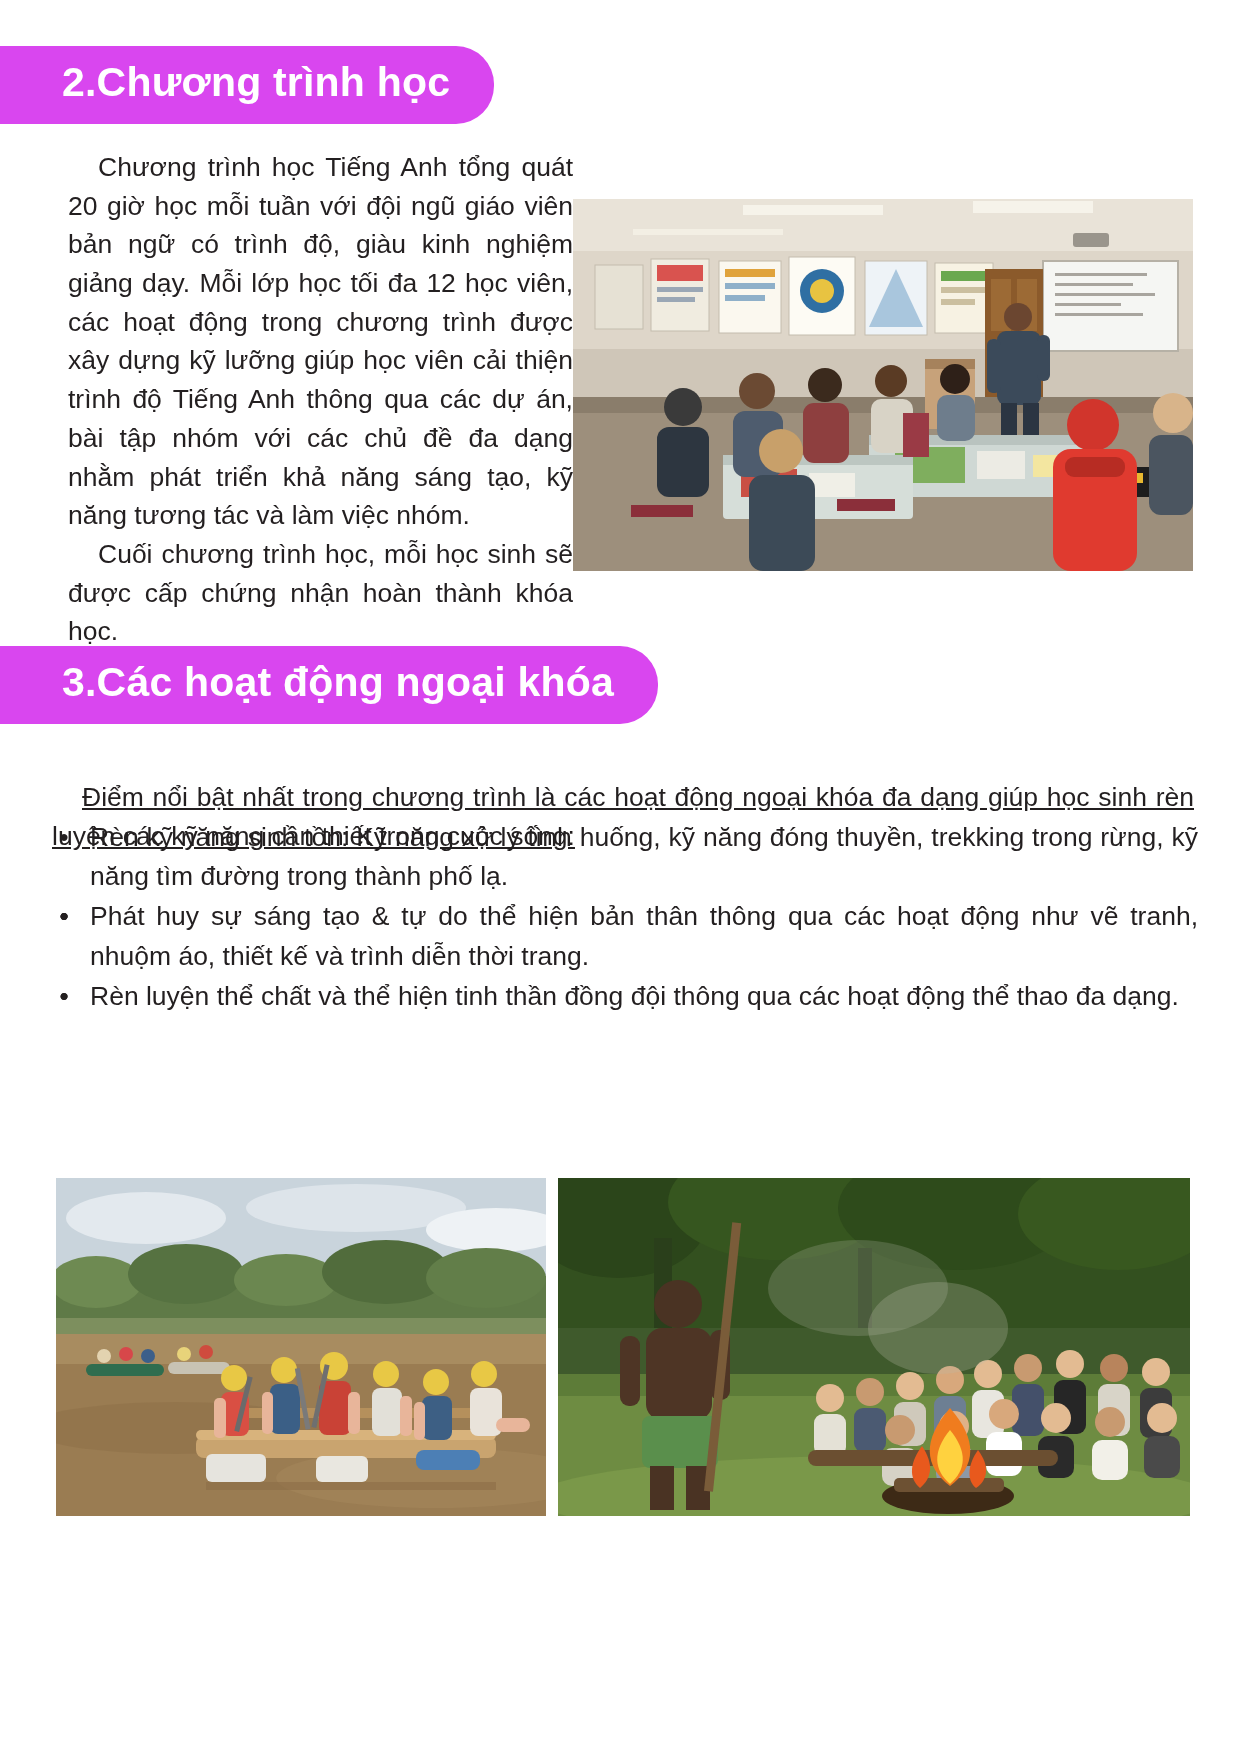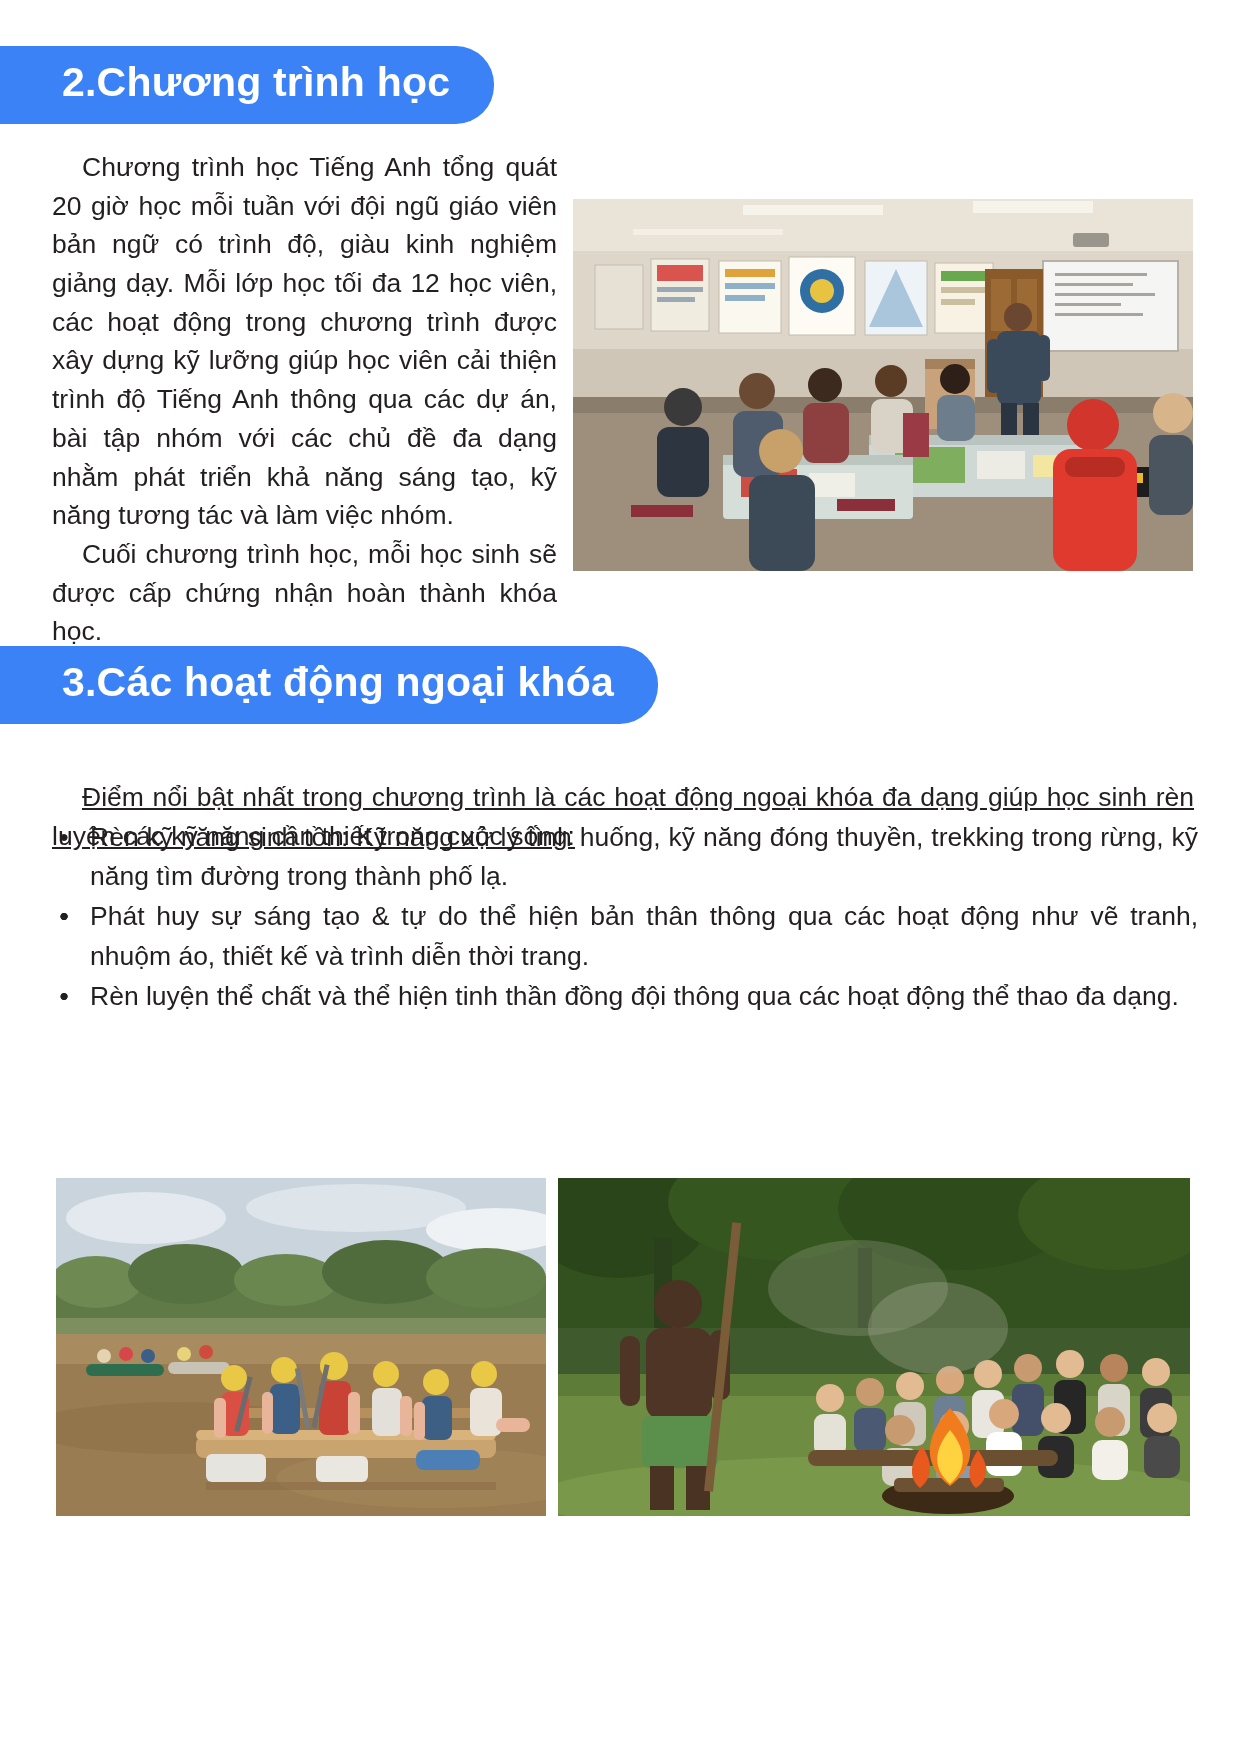--- a/index.html
+++ b/index.html
@@ -20,38 +20,38 @@
     position: relative;
     width: 1241px;
     height: 1754px;
     box-sizing: border-box;
   }
 
   
   .section-head {
     position: absolute;
     left: 0;
-    background: #3b82f6;
+    background: #d946ef;
     color: #ffffff;
     font-size: 41px;
     font-weight: bold;
     letter-spacing: 0.2px;
     border-top-right-radius: 38px;
     border-bottom-right-radius: 38px;
     padding: 14px 44px 18px 62px;
     line-height: 1.12;
     white-space: nowrap;
   }
   #head-2 { top: 46px; }
   #head-3 { top: 646px; }
 
   
   .s2-text {
     position: absolute;
-    left: 52px;
+    left: 68px;
     top: 148px;
     width: 505px;
     font-size: 26.5px;
     line-height: 1.46;
     text-align: justify;
     text-justify: inter-word;
   }
   .s2-text p { margin: 0; }
   .s2-text p.indent { text-indent: 30px; }
 

